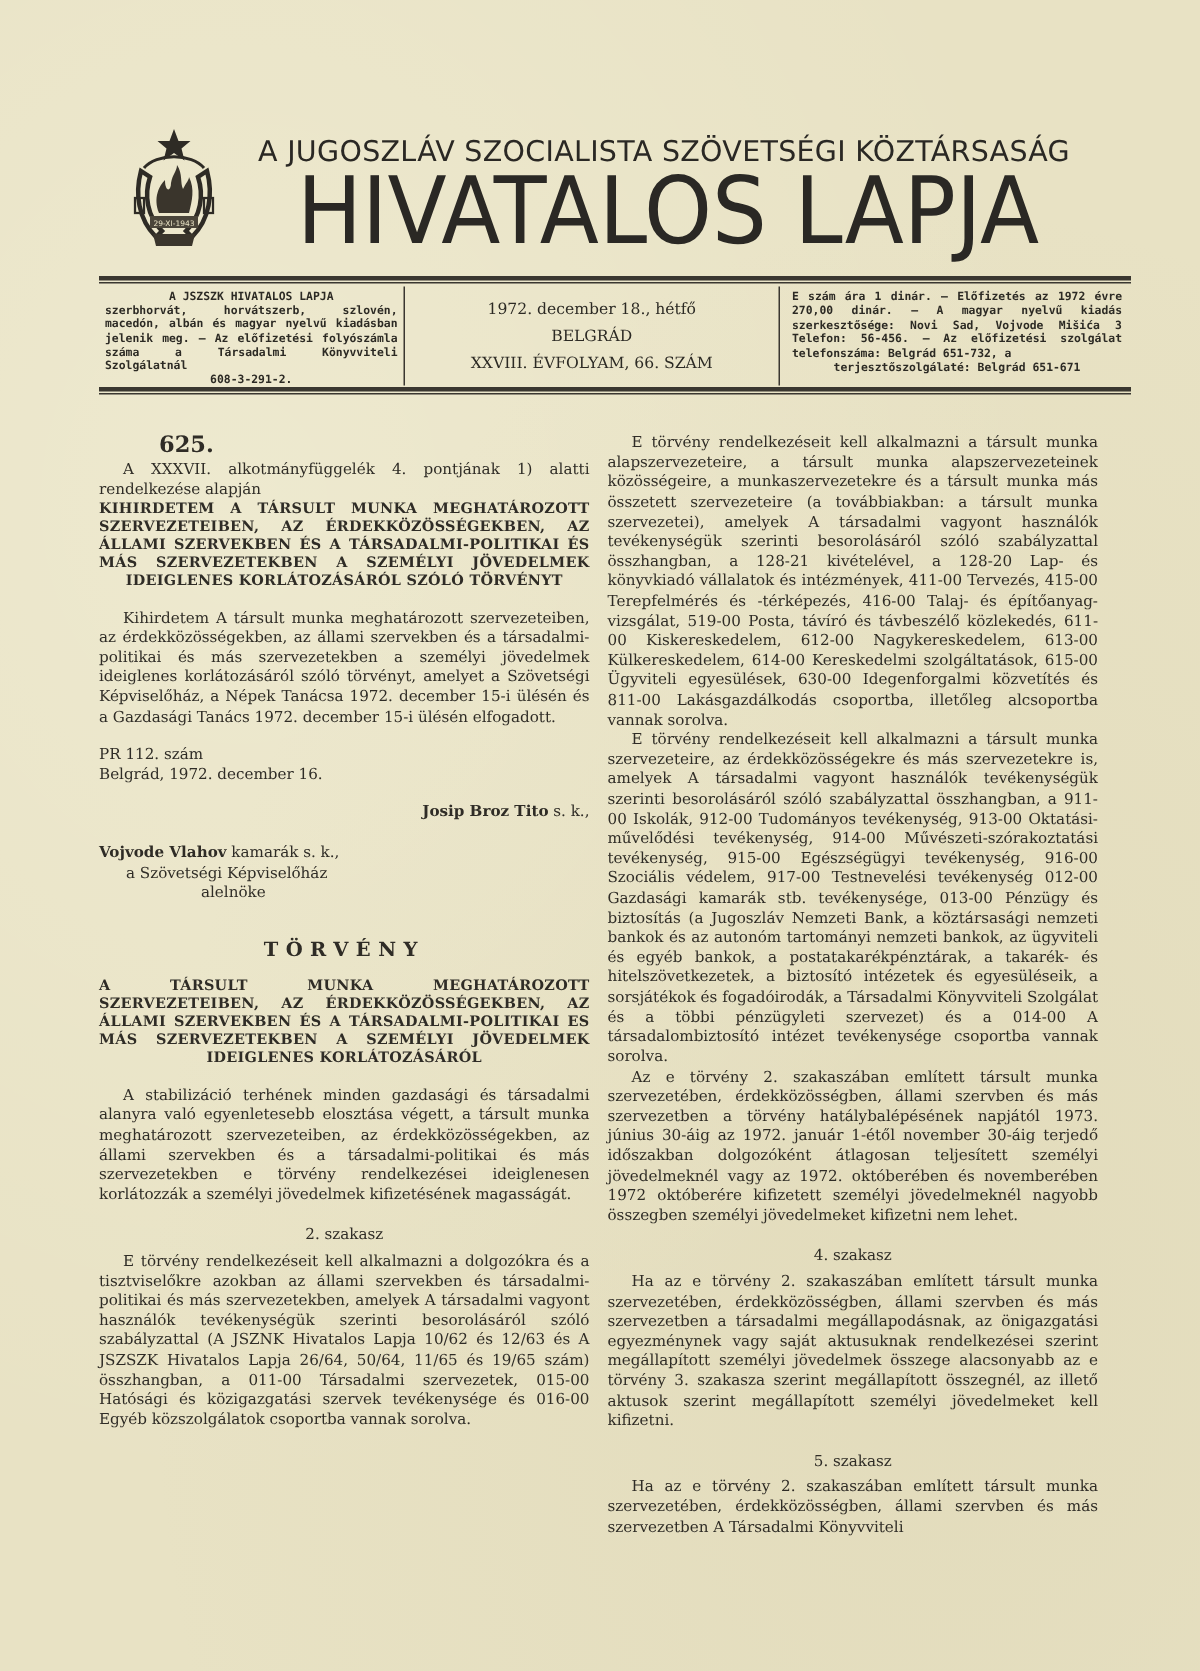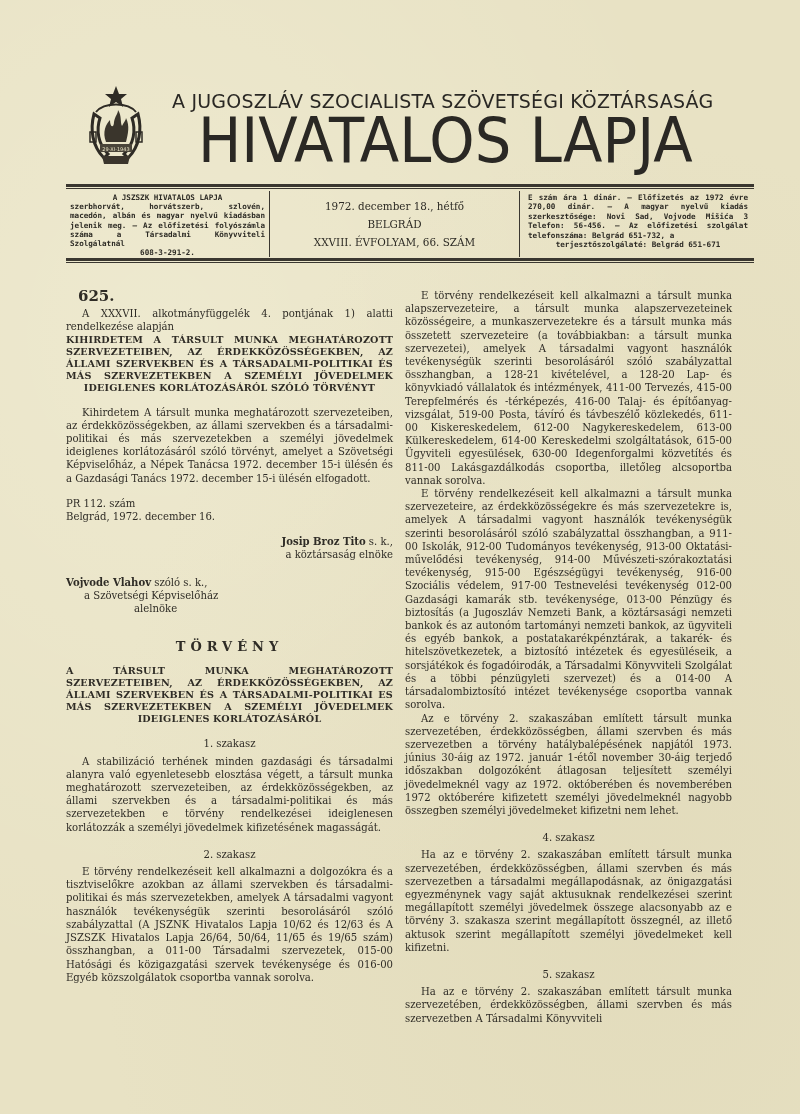--- a/index.html
+++ b/index.html
@@ -70,21 +70,21 @@
     
     .col {
       position: absolute; top: 290px; width: 327px;
       font-family: "DejaVu Serif", serif;
       font-size: 10.1px; line-height: 13.2px; color: #2f2c26;
       text-align: justify;
     }
     .col.left { left: 66px; }
     .col.right { left: 405px; top: 289px; }
     .p { text-indent: 16px; margin: 0; }
-    .num { font-weight: bold; font-size: 15px; margin-left: 12px; margin-bottom: 4px; }
+    .num { font-weight: bold; font-size: 15px; margin-left: 40px; margin-bottom: 4px; }
     .h-spaced {
       text-align: center; font-weight: bold; font-size: 13px;
       letter-spacing: 5px; margin: 14px 0 12px 0;
     }
     .h-caps {
       text-align: center; font-weight: bold; font-size: 9.6px;
       line-height: 12px; letter-spacing: 0.2px; margin-bottom: 12px;
       text-align-last: center;
     }
     .h-caps.just { text-align: justify; text-align-last: center; }
@@ -148,30 +148,28 @@
   <div class="col left">
     <div class="num">625.</div>
     <p class="p">A XXXVII. alkotmányfüggelék 4. pontjának 1) alatti rendelkezése alapján</p>
     <div class="h-caps just">KIHIRDETEM A TÁRSULT MUNKA MEGHATÁROZOTT SZERVEZETEIBEN, AZ ÉRDEKKÖZÖSSÉGEKBEN, AZ ÁLLAMI SZERVEKBEN ÉS A TÁRSADALMI-POLITIKAI ÉS MÁS SZERVEZETEKBEN A SZEMÉLYI JÖVEDELMEK IDEIGLENES KORLÁTOZÁSÁRÓL SZÓLÓ TÖRVÉNYT</div>
     <p class="p">Kihirdetem A társult munka meghatározott szervezeteiben, az érdekközösségekben, az állami szervekben és a társadalmi-politikai és más szervezetekben a személyi jövedelmek ideiglenes korlátozásáról szóló törvényt, amelyet a Szövetségi Képviselőház, a Népek Tanácsa 1972. december 15-i ülésén és a Gazdasági Tanács 1972. december 15-i ülésén elfogadott.</p>
     <div class="spacer"></div>
     <p class="plain">PR 112. szám</p>
     <p class="plain">Belgrád, 1972. december 16.</p>
     <div class="sig-right">
       <div><b>Josip Broz Tito</b><span> s. k.,</span></div>
-      <div class="line2">a köztársaság elnöke</div>
     </div>
     <div class="sig-left">
-      <div><b>Vojvode Vlahov</b><span> szóló s. k.,</span></div>
+      <div><b>Vojvode Vlahov</b><span> kamarák s. k.,</span></div>
       <span class="l2">a Szövetségi Képviselőház</span>
       <span class="l3">alelnöke</span>
     </div>
     <div class="h-spaced" style="margin-top:25px;text-align:center;">TÖRVÉNY</div>
     <div class="h-caps just">A TÁRSULT MUNKA MEGHATÁROZOTT SZERVEZETEIBEN, AZ ÉRDEKKÖZÖSSÉGEKBEN, AZ ÁLLAMI SZERVEKBEN ÉS A TÁRSADALMI-POLITIKAI ES MÁS SZERVEZETEKBEN A SZEMÉLYI JÖVEDELMEK IDEIGLENES KORLÁTOZÁSÁRÓL</div>
-    <div class="sz">1. szakasz</div>
     <p class="p">A stabilizáció terhének minden gazdasági és társadalmi alanyra való egyenletesebb elosztása végett, a társult munka meghatározott szervezeteiben, az érdekközösségekben, az állami szervekben és a társadalmi-politikai és más szervezetekben e törvény rendelkezései ideiglenesen korlátozzák a személyi jövedelmek kifizetésének magasságát.</p>
     <div class="sz" style="margin-top:14px;">2. szakasz</div>
     <p class="p">E törvény rendelkezéseit kell alkalmazni a dolgozókra és a tisztviselőkre azokban az állami szervekben és társadalmi-politikai és más szervezetekben, amelyek A társadalmi vagyont használók tevékenységük szerinti besorolásáról szóló szabályzattal (A JSZNK Hivatalos Lapja 10/62 és 12/63 és A JSZSZK Hivatalos Lapja 26/64, 50/64, 11/65 és 19/65 szám) összhangban, a 011-00 Társadalmi szervezetek, 015-00 Hatósági és közigazgatási szervek tevékenysége és 016-00 Egyéb közszolgálatok csoportba vannak sorolva.</p>
   </div>
 
   <div class="col right">
     <p class="p">E törvény rendelkezéseit kell alkalmazni a társult munka alapszervezeteire, a társult munka alapszervezeteinek közösségeire, a munkaszervezetekre és a társult munka más összetett szervezeteire (a továbbiakban: a társult munka szervezetei), amelyek A társadalmi vagyont használók tevékenységük szerinti besorolásáról szóló szabályzattal összhangban, a 128-21 kivételével, a 128-20 Lap- és könyvkiadó vállalatok és intézmények, 411-00 Tervezés, 415-00 Terepfelmérés és -térképezés, 416-00 Talaj- és építőanyag-vizsgálat, 519-00 Posta, távíró és távbeszélő közlekedés, 611-00 Kiskereskedelem, 612-00 Nagykereskedelem, 613-00 Külkereskedelem, 614-00 Kereskedelmi szolgáltatások, 615-00 Ügyviteli egyesülések, 630-00 Idegenforgalmi közvetítés és 811-00 Lakásgazdálkodás csoportba, illetőleg alcsoportba vannak sorolva.</p>
     <p class="p">E törvény rendelkezéseit kell alkalmazni a társult munka szervezeteire, az érdekközösségekre és más szervezetekre is, amelyek A társadalmi vagyont használók tevékenységük szerinti besorolásáról szóló szabályzattal összhangban, a 911-00 Iskolák, 912-00 Tudományos tevékenység, 913-00 Oktatási-művelődési tevékenység, 914-00 Művészeti-szórakoztatási tevékenység, 915-00 Egészségügyi tevékenység, 916-00 Szociális védelem, 917-00 Testnevelési tevékenység 012-00 Gazdasági kamarák stb. tevékenysége, 013-00 Pénzügy és biztosítás (a Jugoszláv Nemzeti Bank, a köztársasági nemzeti bankok és az autonóm tartományi nemzeti bankok, az ügyviteli és egyéb bankok, a postatakarékpénztárak, a takarék- és hitelszövetkezetek, a biztosító intézetek és egyesüléseik, a sorsjátékok és fogadóirodák, a Társadalmi Könyvviteli Szolgálat és a többi pénzügyleti szervezet) és a 014-00 A társadalombiztosító intézet tevékenysége csoportba vannak sorolva.</p>
     <p class="p">Az e törvény 2. szakaszában említett társult munka szervezetében, érdekközösségben, állami szervben és más szervezetben a törvény hatálybalépésének napjától 1973. június 30-áig az 1972. január 1-étől november 30-áig terjedő időszakban dolgozóként átlagosan teljesített személyi jövedelmeknél vagy az 1972. októberében és novemberében 1972 októberére kifizetett személyi jövedelmeknél nagyobb összegben személyi jövedelmeket kifizetni nem lehet.</p>
     <div class="sz" style="margin-top:14px;">4. szakasz</div>

